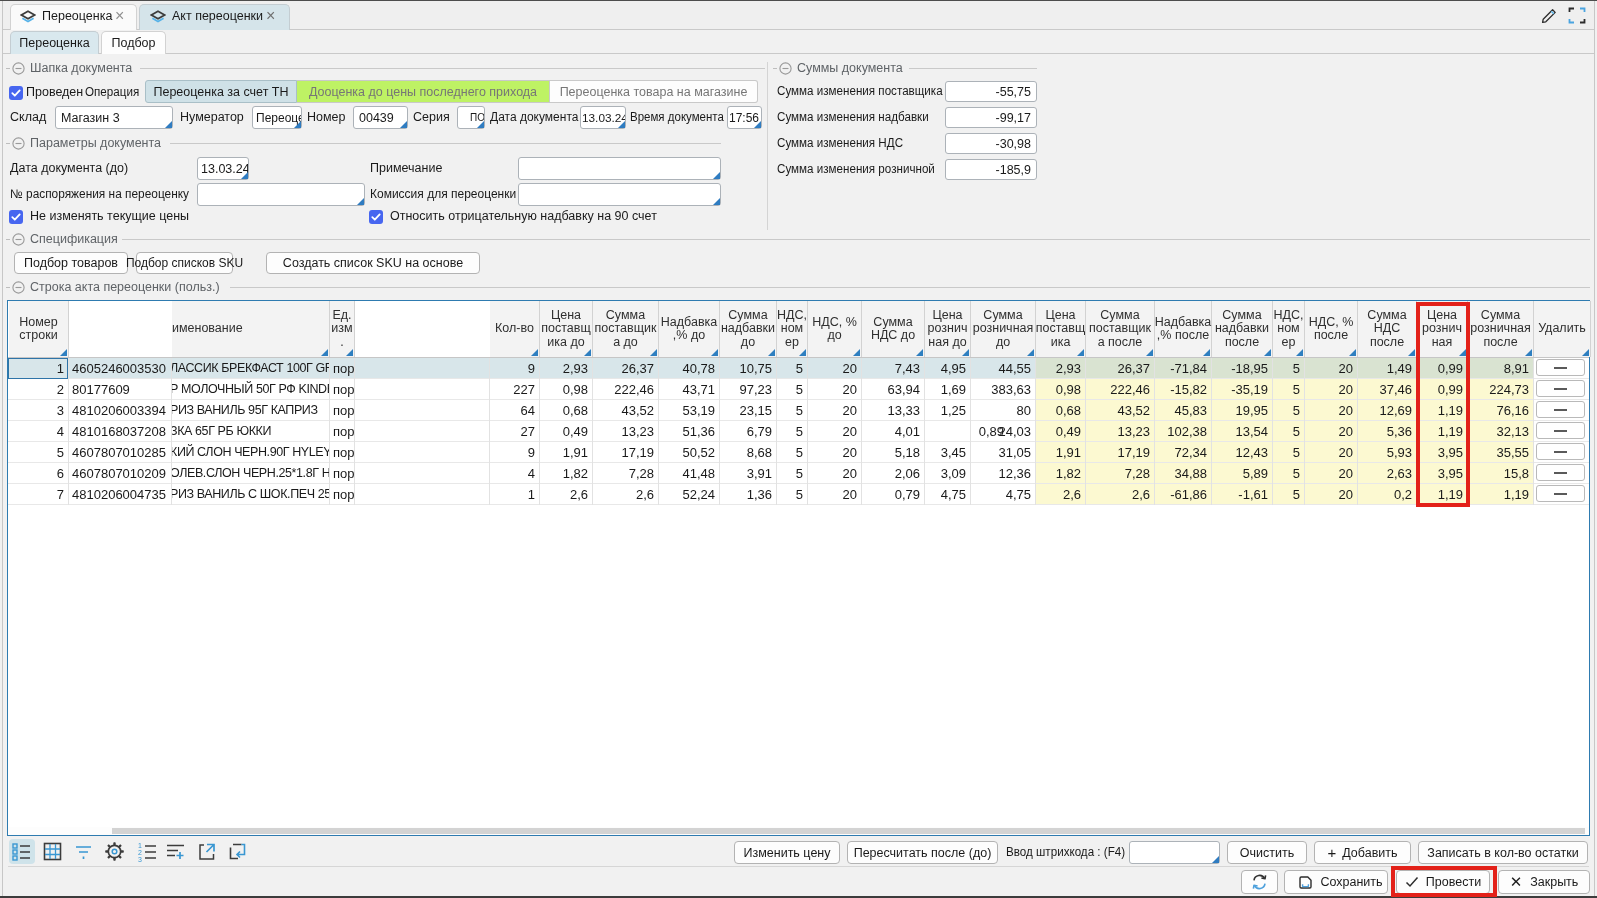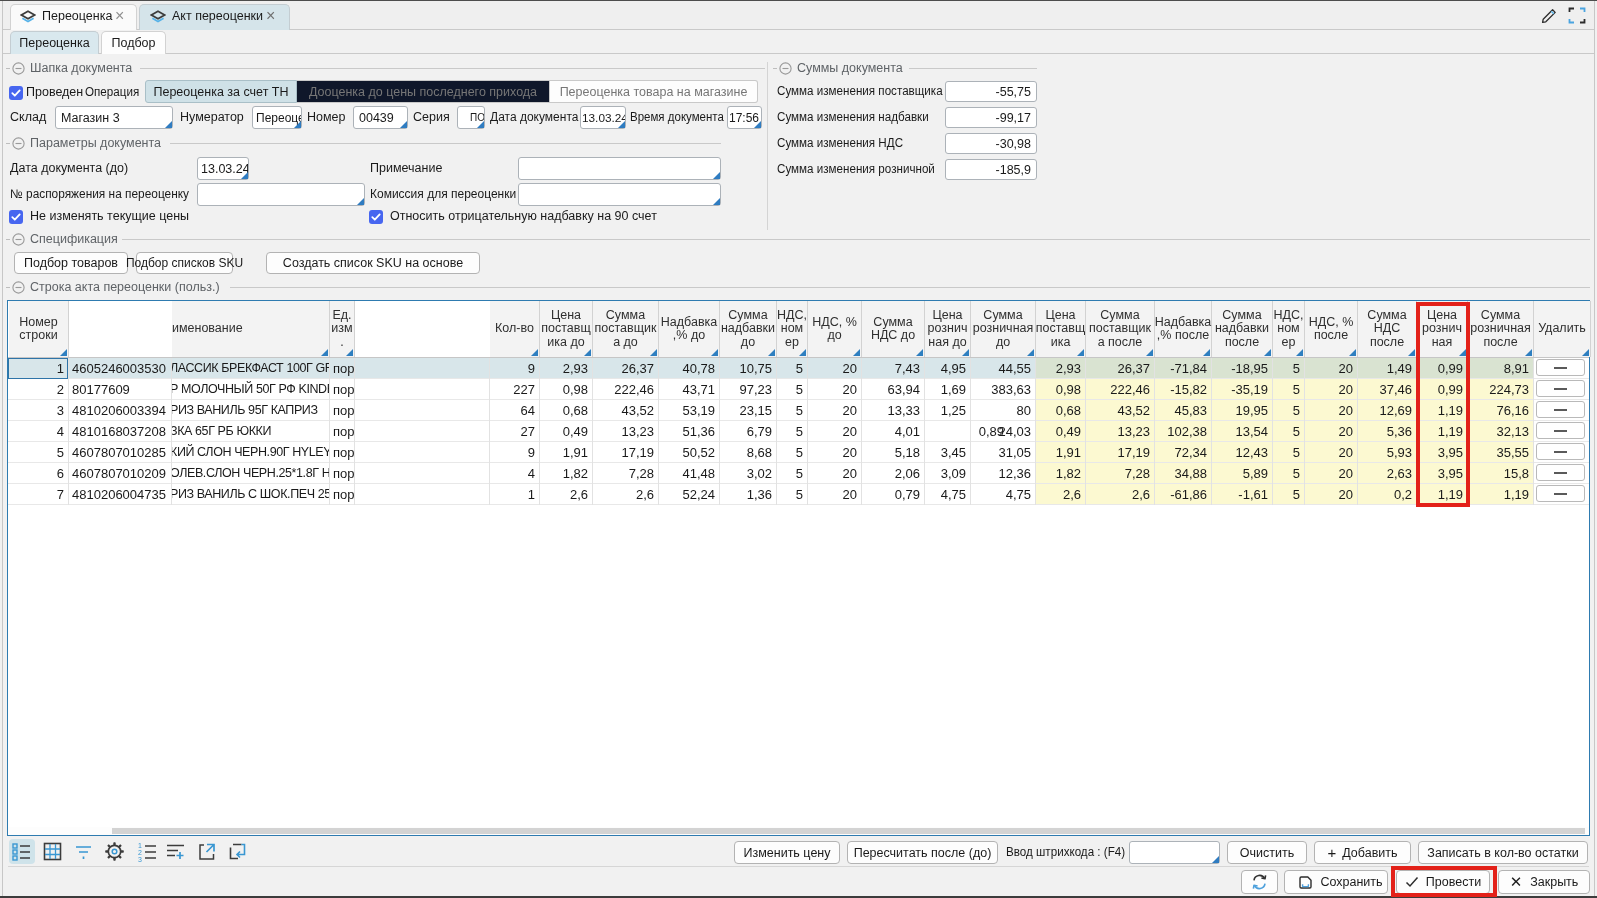--- a/index.html
+++ b/index.html
@@ -73,21 +73,21 @@
     <div class="glbl" style="left:30px;top:61px;">Шапка документа</div>
     <div class="gline" style="left:140px;top:68px;width:625px;"></div>
 <div class="cb" style="left:9px;top:86px;">
       <svg width="12" height="12" viewBox="0 0 12 12">
         <path d="M2.3 6.2 L4.8 8.7 L9.7 3.4" fill="none" stroke="#fff" stroke-width="1.8" stroke-linecap="round" stroke-linejoin="round"></path>
       </svg>
     </div>
 <div class="abs lbl" style="left:26px;top:85px;">Проведен</div>
 <div class="abs lbl" style="left:85px;top:85px;transform:scaleX(0.93);transform-origin:0 50%;">Операция</div>
 <div class="seg" style="left:145px;top:80px;width:152px;background:#cfe1e7;border:1px solid #a9bfc7;border-radius:3px 0 0 3px;">Переоценка за счет ТН</div>
-<div class="seg" style="left:297px;top:80px;width:253px;background:#0f172a;border:1px solid #c9c9c9;border-left:none;color:#767676;">Дооценка до цены последнего прихода</div>
+<div class="seg" style="left:297px;top:80px;width:253px;background:#bef264;border:1px solid #c9c9c9;border-left:none;color:#767676;">Дооценка до цены последнего прихода</div>
 <div class="seg" style="left:550px;top:80px;width:208px;background:#fdfdfd;border:1px solid #c9c9c9;border-left:none;border-radius:0 3px 3px 0;color:#767676;">Переоценка товара на магазине</div>
 <div class="abs lbl" style="left:10px;top:110px;">Склад</div>
 <div class="inp" style="left:55px;top:106px;width:118px;height:23px;">
       <div style="position:absolute;left:0;top:0;right:0;bottom:0;display:flex;align-items:center;justify-content:flex-start;padding:0 5px;font-size:12.5px;white-space:nowrap;overflow:hidden;">Магазин 3</div>
       <div class="fold"></div>
     </div>
 <div class="abs lbl" style="left:180px;top:110px;">Нумератор</div>
 <div class="inp" style="left:252px;top:106px;width:50px;height:23px;">
       <div style="position:absolute;left:0;top:0;right:0;bottom:0;display:flex;align-items:center;justify-content:flex-start;padding:0 3px;font-size:12.0px;white-space:nowrap;overflow:hidden;">Переоце</div>
       <div class="fold"></div>
@@ -399,21 +399,21 @@
 <div class="cell num" style="left:9px;top:463px;width:59px;height:20px;">6</div>
 <div class="cell txt" style="left:69px;top:463px;width:102px;height:20px;">4607807010209</div>
 <div class="cell txt" style="left:172px;top:463px;width:157px;height:20px;font-size:12.5px;letter-spacing:-0.4px;">
       <span style="margin-left:-5px;">ОЛЕВ.СЛОН ЧЕРН.25*1.8Г HYL</span>
     </div>
 <div class="cell txt" style="left:330px;top:463px;width:24px;height:20px;">пор.</div>
 <div class="cell num" style="left:490px;top:463px;width:49px;height:20px;">4</div>
 <div class="cell num" style="left:540px;top:463px;width:52px;height:20px;">1,82</div>
 <div class="cell num" style="left:593px;top:463px;width:65px;height:20px;">7,28</div>
 <div class="cell num" style="left:659px;top:463px;width:60px;height:20px;">41,48</div>
-<div class="cell num" style="left:720px;top:463px;width:56px;height:20px;">3,02</div>
+<div class="cell num" style="left:720px;top:463px;width:56px;height:20px;">3,91</div>
 <div class="cell num" style="left:777px;top:463px;width:30px;height:20px;">5</div>
 <div class="cell num" style="left:808px;top:463px;width:53px;height:20px;">20</div>
 <div class="cell num" style="left:862px;top:463px;width:62px;height:20px;">2,06</div>
 <div class="cell num" style="left:925px;top:463px;width:45px;height:20px;">3,09</div>
 <div class="cell num" style="left:971px;top:463px;width:64px;height:20px;">12,36</div>
 <div class="cell num" style="left:1036px;top:463px;width:49px;height:20px;">1,82</div>
 <div class="cell num" style="left:1086px;top:463px;width:68px;height:20px;">7,28</div>
 <div class="cell num" style="left:1155px;top:463px;width:56px;height:20px;">34,88</div>
 <div class="cell num" style="left:1212px;top:463px;width:60px;height:20px;">5,89</div>
 <div class="cell num" style="left:1273px;top:463px;width:31px;height:20px;">5</div>

